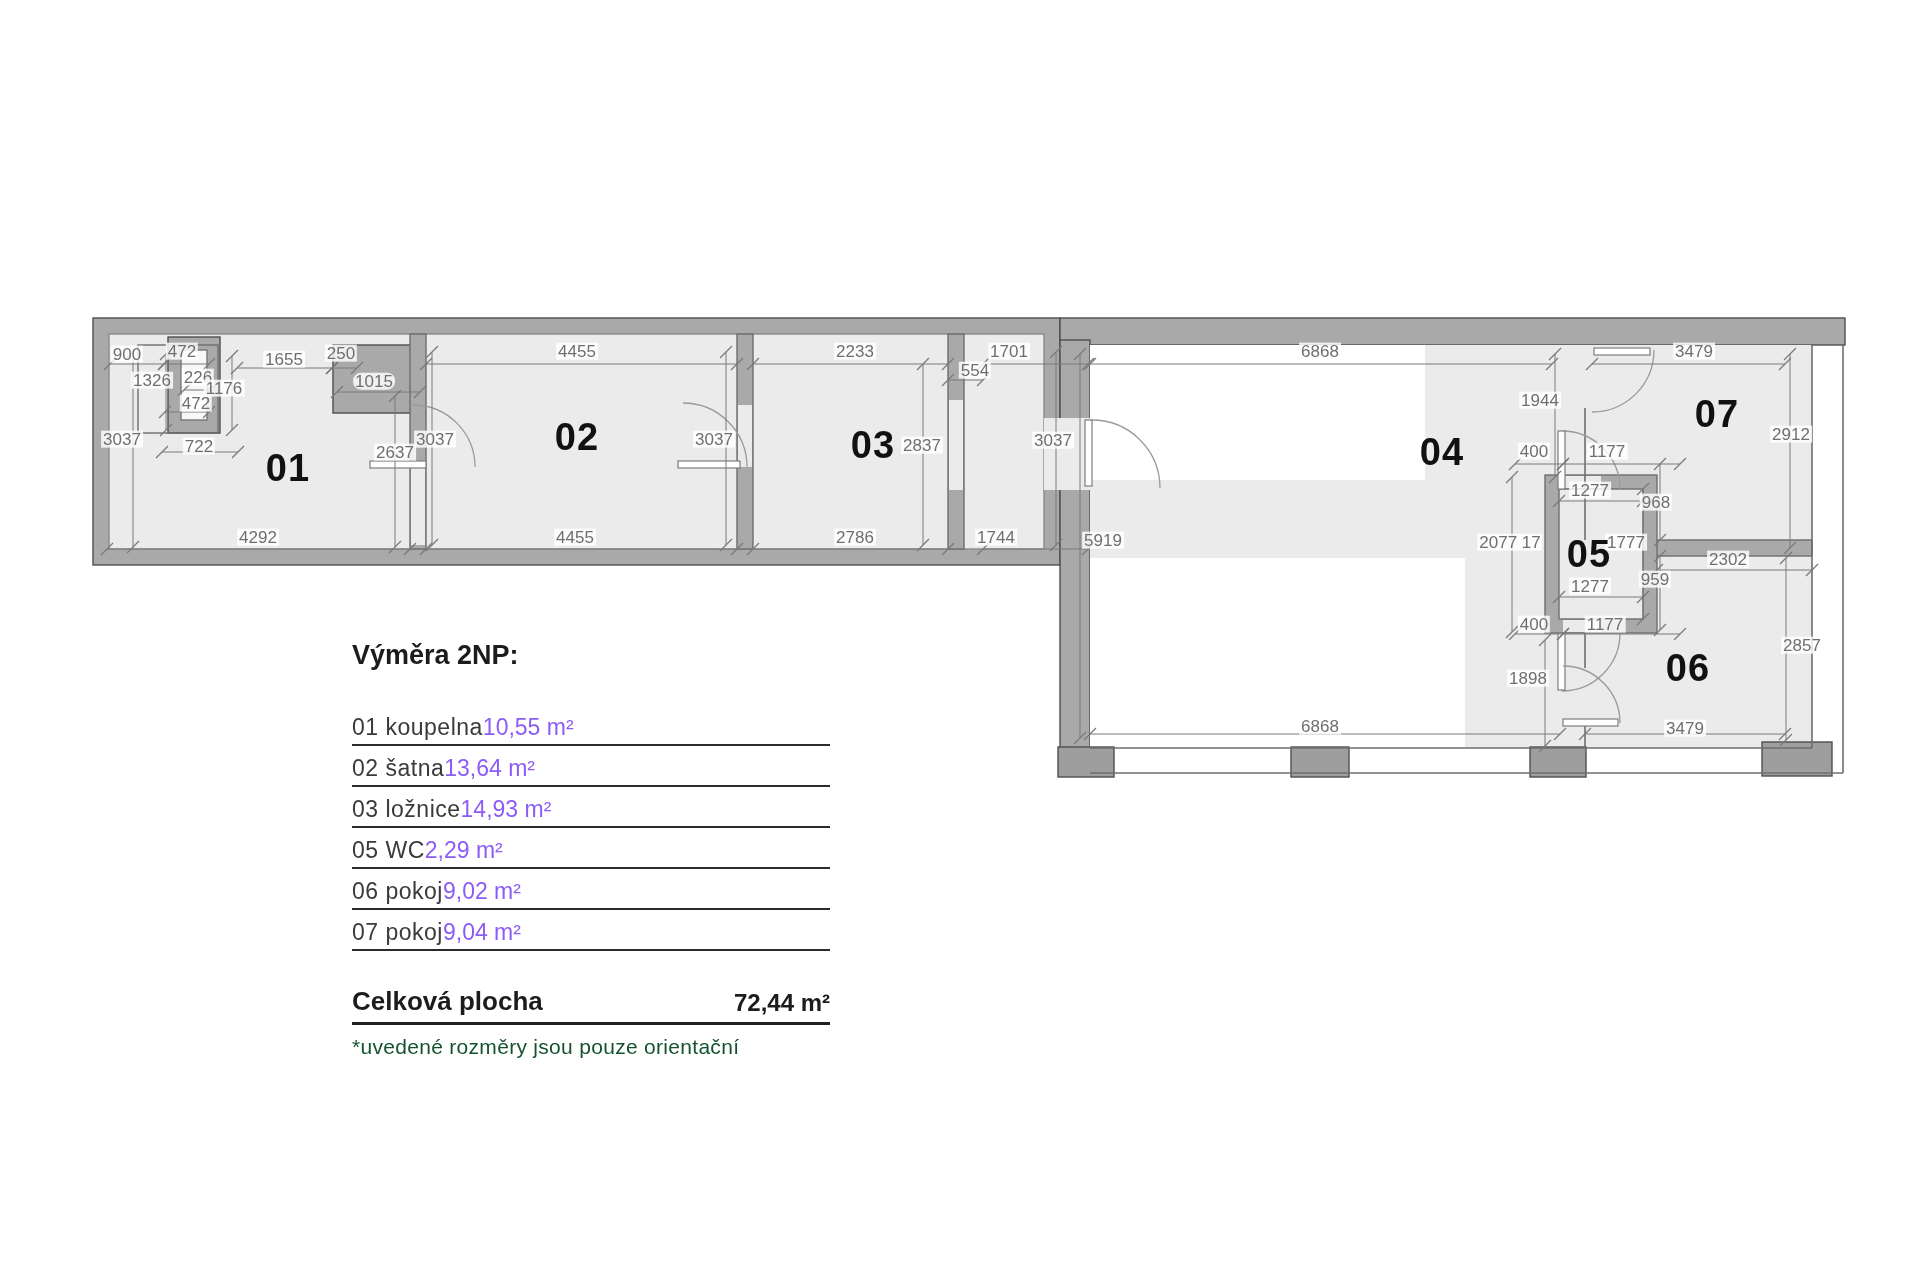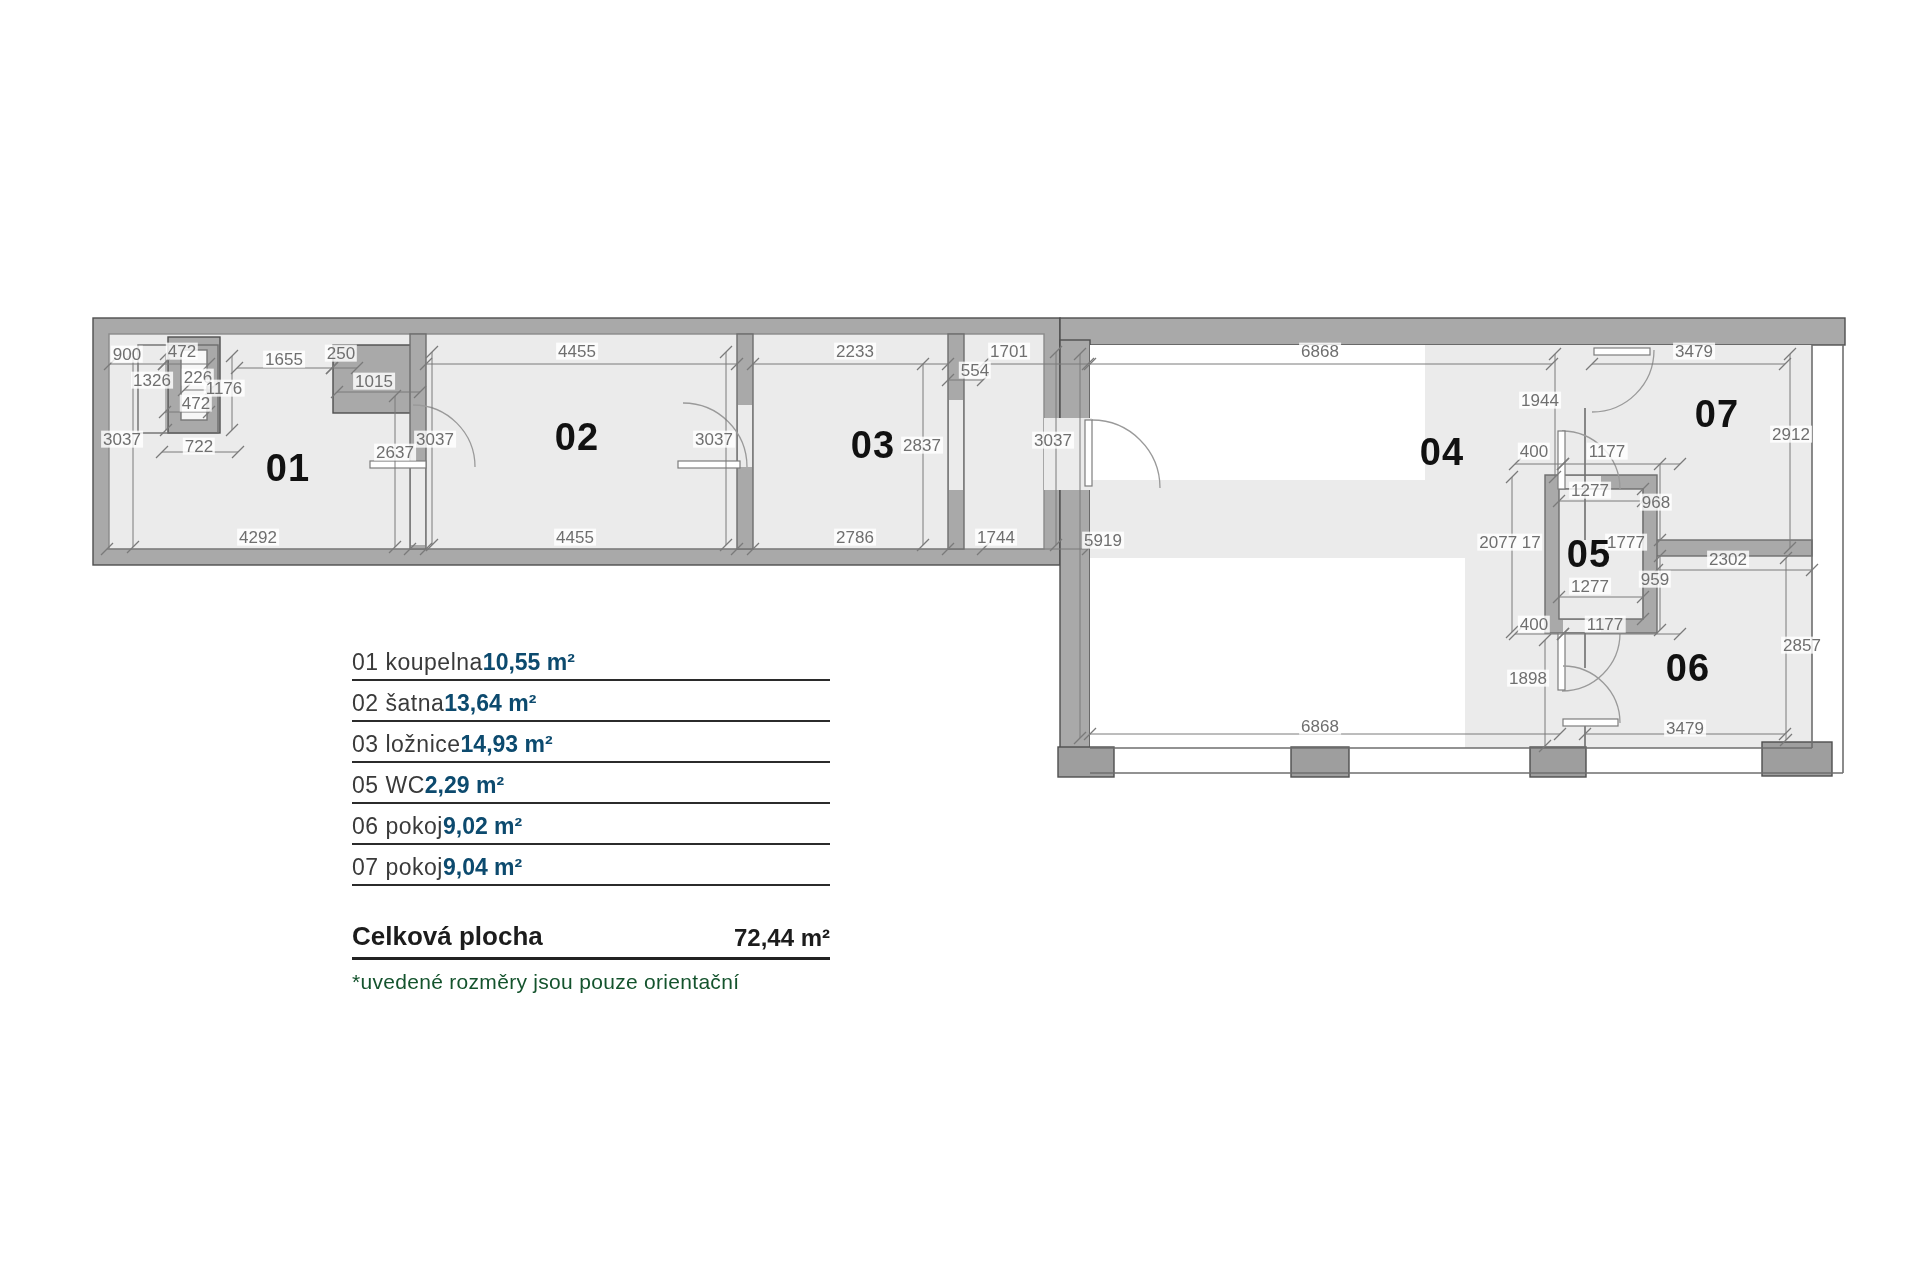--- a/index.html
+++ b/index.html
@@ -8,21 +8,21 @@
   #plan-svg{position:absolute;left:0;top:0;}
   .dim-label{position:absolute;font-size:17px;color:#6f6f6f;line-height:1;white-space:nowrap;
              background:rgba(255,255,255,.82);padding:0 2px;transform:translate(-50%,-55%);}
   .room-label{position:absolute;font-size:38px;font-weight:700;color:#111;line-height:1;
               transform:translate(-50%,-50%);letter-spacing:1px;}
   #legend{position:absolute;left:352px;top:640px;width:478px;color:#1c1c1c;}
   .leg-title{font-size:27px;font-weight:700;margin-bottom:34px;}
   .leg-row{display:flex;justify-content:flex-start;align-items:flex-end;
            border-bottom:2px solid #2b2b2b;height:41px;box-sizing:border-box;padding-bottom:3px;}
   .leg-label{font-size:23px;color:#3a3a3a;letter-spacing:.5px;}
-  .leg-value{font-size:23px;font-weight:700;color:#0c4a6e;}
+  .leg-value{font-size:23px;font-weight:400;color:#8b5cf6;}
   .leg-total{display:flex;justify-content:space-between;align-items:flex-end;
              border-bottom:3px solid #222;height:52px;box-sizing:border-box;padding-bottom:5px;margin-top:22px;}
   .leg-total .t-label{font-size:26px;font-weight:700;}
   .leg-total .t-value{font-size:24px;font-weight:700;}
   .leg-note{font-size:21px;color:#14532d;margin-top:10px;letter-spacing:.3px;}
 </style>
 </head>
 <body>
 
 <div id="canvas">
@@ -209,21 +209,21 @@
       <line x1="1779" y1="740" x2="1791" y2="728" stroke="#7a7a7a" stroke-width="1.3"></line>
     </svg>
   <div id="labels">
       <span class="dim-label" style="left: 127px; top: 355px;">900</span>
       <span class="dim-label" style="left: 182px; top: 352px;">472</span>
       <span class="dim-label" style="left: 284px; top: 360px; text-align: right;">1655</span>
       <span class="dim-label" style="left: 341px; top: 354px;">250</span>
       <span class="dim-label" style="left: 152px; top: 381px;">1326</span>
       <span class="dim-label" style="left: 198px; top: 378px;">226</span>
       <span class="dim-label" style="left: 224px; top: 389px;">1176</span>
-      <span class="dim-label" style="left: 374px; top: 382px;">1015</span>
+      <span class="dim-label" style="left: 374px; top: 382px; border-radius: 8px;">1015</span>
       <span class="dim-label" style="left: 196px; top: 404px;">472</span>
       <span class="dim-label" style="left: 199px; top: 447px;">722</span>
       <span class="dim-label" style="left: 122px; top: 440px;">3037</span>
       <span class="dim-label" style="left: 395px; top: 453px;">2637</span>
       <span class="dim-label" style="left: 258px; top: 538px;">4292</span>
       <span class="dim-label" style="left: 435px; top: 440px;">3037</span>
       <span class="dim-label" style="left: 577px; top: 352px;">4455</span>
       <span class="dim-label" style="left: 575px; top: 538px;">4455</span>
       <span class="dim-label" style="left: 714px; top: 440px;">3037</span>
       <span class="dim-label" style="left: 855px; top: 352px;">2233</span>
@@ -256,20 +256,21 @@
       <span class="room-label" style="left: 288px; top: 468px;">01</span>
       <span class="room-label" style="left: 577px; top: 437px;">02</span>
       <span class="room-label" style="left: 873px; top: 445px;">03</span>
       <span class="room-label" style="left: 1442px; top: 452px;">04</span>
       <span class="room-label" style="left: 1589px; top: 554px;">05</span>
       <span class="room-label" style="left: 1688px; top: 668px;">06</span>
       <span class="room-label" style="left: 1717px; top: 414px;">07</span>
     </div>
 
   <div id="legend">
+    <div class="leg-title">Výměra 2NP:</div>
     <div id="leg-rows">
         <div class="leg-row">
           <span class="leg-label">01 koupelna</span>
           <span class="leg-value">10,55 m²</span>
         </div>
         <div class="leg-row">
           <span class="leg-label">02 šatna</span>
           <span class="leg-value">13,64 m²</span>
         </div>
         <div class="leg-row">

